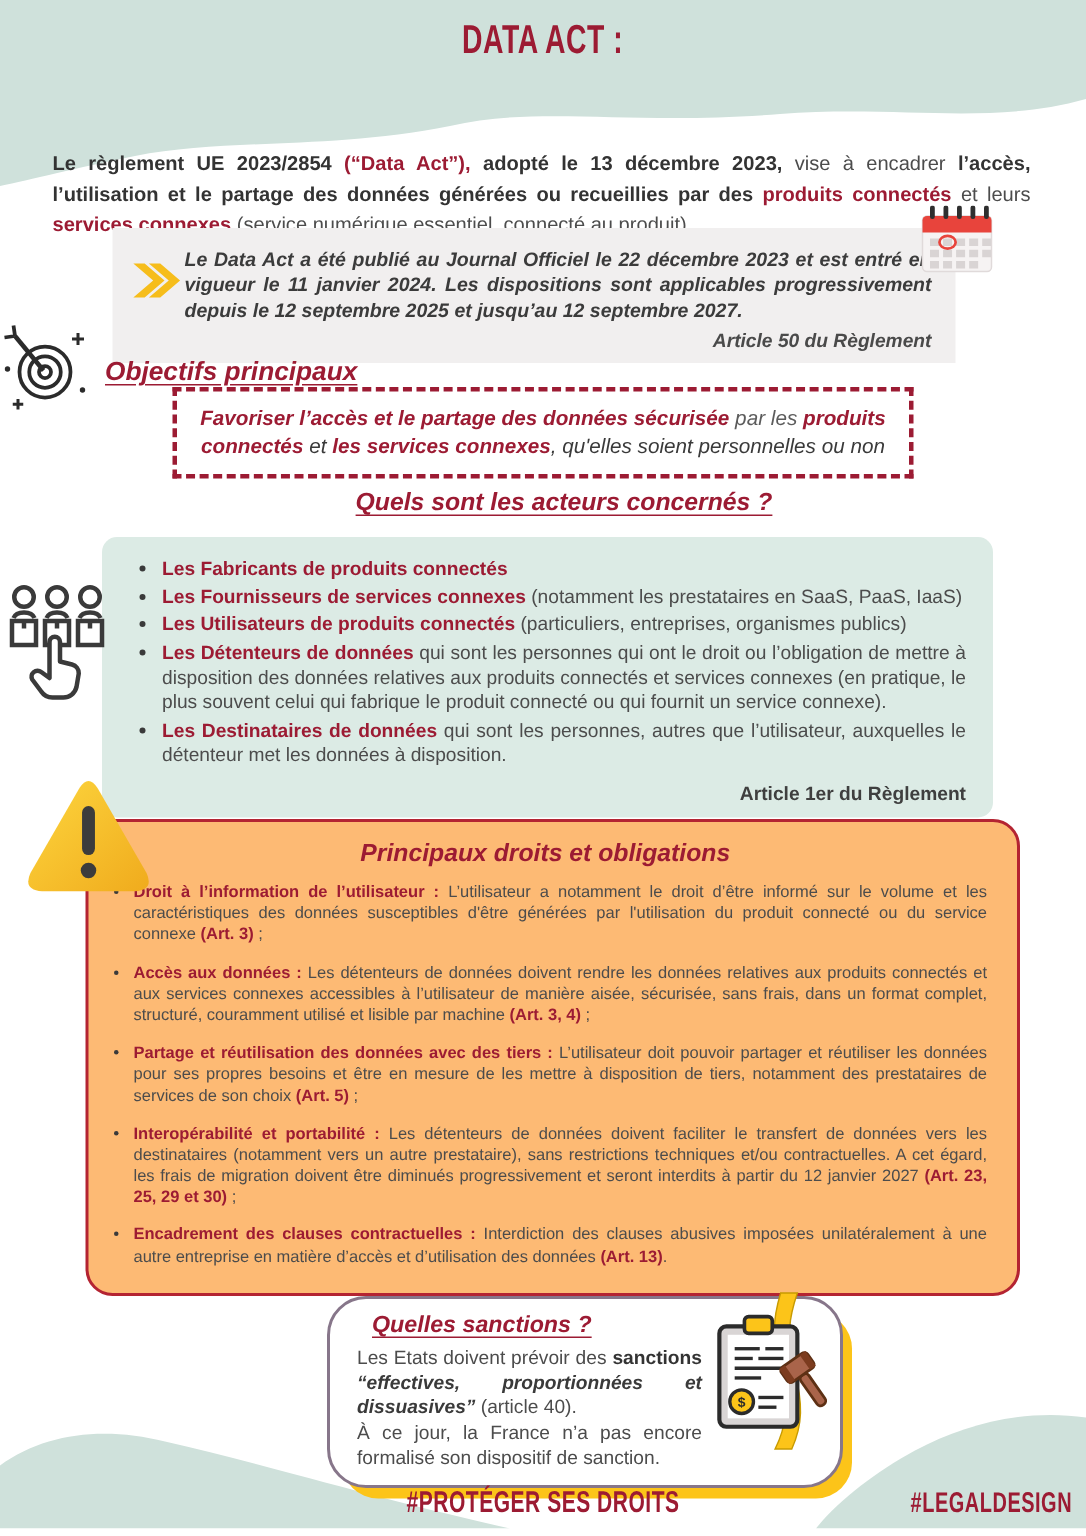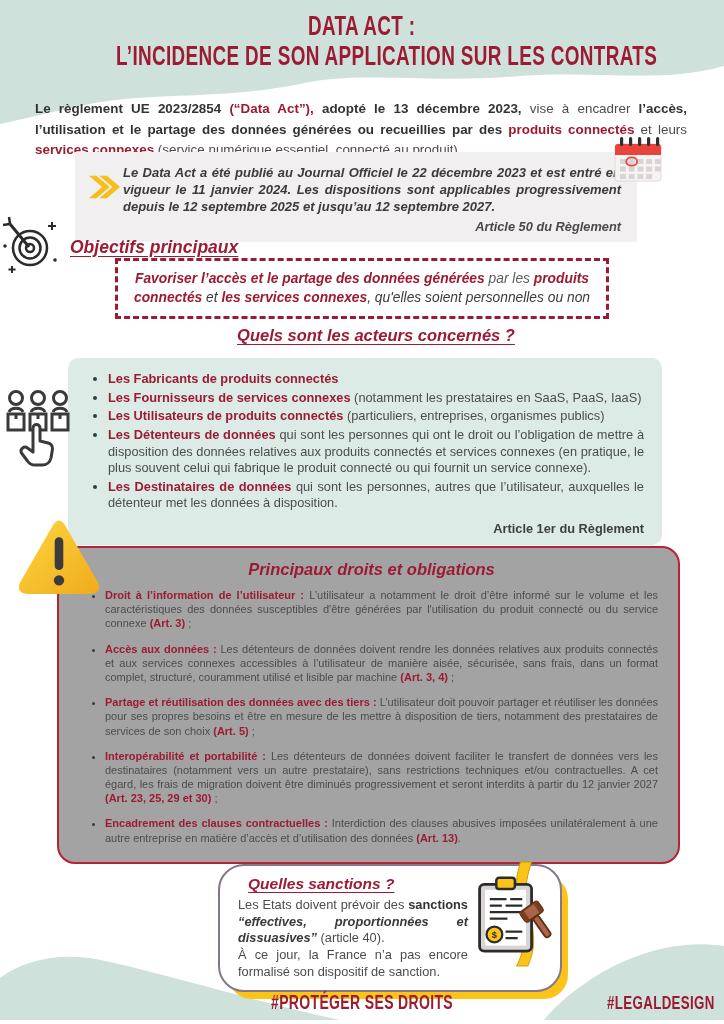--- a/index.html
+++ b/index.html
@@ -36,22 +36,22 @@
   .actors-heading .sec-heading{font-size:16.5px;}
   
   .actors-box{position:absolute;top:358px;left:68px;width:594px;box-sizing:border-box;background:#dcebe5;
               border-radius:10px;padding:13px 18px 9px 14px;}
   .actors-box ul{margin:0;padding-left:26px;}
   .actors-box li{font-size:12.8px;line-height:1.3;text-align:justify;margin-bottom:2px;}
   .actors-box li::marker{color:#3a3a3a;}
   .actors-src{font-weight:bold;font-size:12.8px;color:#3f3f3f;text-align:right;margin-top:9px;}
   .people{position:absolute;left:6px;top:388px;z-index:2;}
   
-  .rights-box{position:absolute;top:546px;left:57px;width:623px;box-sizing:border-box;background:#a3a3a3;
-              border:2px solid #b42432;border-radius:18px;padding:12px 20px 6px 26px;}
+  .rights-box{position:absolute;top:546px;left:57px;width:623px;box-sizing:border-box;background:#fdba74;
+              border:2px solid #b42432;border-radius:18px;padding:12px 20px 6px 10px;}
   .rights-title{text-align:center;font-weight:bold;font-style:italic;color:#9c1b33;font-size:16.5px;margin-bottom:9px;}
   .rights-box ul{margin:0;padding-left:20px;}
   .rights-box li{font-size:11px;line-height:1.29;text-align:justify;margin-bottom:11px;}
   .rights-box li::marker{color:#3a3a3a;}
   .warning{position:absolute;left:16px;top:518px;z-index:3;}
   
   .sanctions-box{position:absolute;top:864px;left:218px;width:344px;box-sizing:border-box;background:#fff;
                  border:2.5px solid #87768a;border-radius:26px;padding:9px 92px 10px 18px;
                  box-shadow:8px 9px 0 -2px #fcc419;z-index:2;}
   .sanctions-box .sec-heading{font-size:15.5px;display:inline-block;margin:0 0 4px 10px;text-align:right;}
@@ -76,21 +76,20 @@
 <body>
 
 <div id="page">
 
   <div class="header-band">
     <svg width="724" height="132" viewBox="0 0 724 132">
       <path d="M0 0 H724 V66 C660 84 600 70 520 76 C420 84 360 70 300 84 C220 100 150 92 90 104 C50 112 20 120 0 124 Z" fill="#cfe1db"></path>
     </svg>
     <div class="title-wrap">
       <div class="title-line"><span class="cond">Data Act :</span></div>
-      <div class="title-line"><span class="cond">L’incidence de son application sur les contrats</span></div>
     </div>
   </div>
 
   <p class="intro"><span class="s-b">Le règlement UE 2023/2854 </span><span class="s-r">(“Data Act”), </span><span class="s-b">adopté le 13 décembre 2023, </span><span class="s-n">vise à encadrer </span><span class="s-b">l’accès, l’utilisation et le partage des données générées ou recueillies par des </span><span class="s-r">produits connectés</span><span class="s-n"> et leurs </span><span class="s-r">services connexes </span><span class="s-n">(service numérique essentiel, connecté au produit).</span></p>
 
   <div class="notice">
     <span class="chevrons">
       <svg width="34" height="26" viewBox="0 0 36 26">
         <path d="M2 1 L16 13 L2 25 L10 25 L24 13 L10 1 Z" fill="#f6bd1b"></path>
         <path d="M13 1 L27 13 L13 25 L21 25 L35 13 L21 1 Z" fill="#f6bd1b"></path>
@@ -138,21 +137,21 @@
         <path d="M10 8 L3 9 M10 8 L9 1" stroke="#2b2b2b" stroke-width="2.5" fill="none"></path>
         <path d="M52 6 v8 M48 10 h8" stroke="#2b2b2b" stroke-width="2" fill="none"></path>
         <path d="M12 50 v7 M8.5 53.5 h7" stroke="#2b2b2b" stroke-width="2" fill="none"></path>
         <circle cx="5" cy="30" r="1.8" fill="#2b2b2b"></circle>
         <circle cx="55" cy="44" r="1.8" fill="#2b2b2b"></circle>
       </svg>
     </span>
     <span class="sec-heading">Objectifs principaux</span>
   </div>
 
-  <div class="dashed-box"><span class="s-ri">Favoriser l’accès et le partage des données générées </span><span class="s-gi">par les </span><span class="s-ri">produits connectés</span><span class="s-di"> et </span><span class="s-ri">les services connexes</span><span class="s-di">, qu'elles soient personnelles ou non</span></div>
+  <div class="dashed-box"><span class="s-ri">Favoriser l’accès et le partage des données sécurisée </span><span class="s-gi">par les </span><span class="s-ri">produits connectés</span><span class="s-di"> et </span><span class="s-ri">les services connexes</span><span class="s-di">, qu'elles soient personnelles ou non</span></div>
 
   <div class="actors-heading">
     <span class="sec-heading">Quels sont les acteurs concernés ?</span>
   </div>
 
   <div class="actors-box">
     <ul>
         <li><span class="s-r">Les Fabricants de produits connectés</span></li>
         <li><span class="s-r">Les Fournisseurs de services connexes</span><span class="s-n"> (notamment les prestataires en SaaS, PaaS, IaaS)</span></li>
         <li><span class="s-r">Les Utilisateurs de produits connectés</span><span class="s-n"> (particuliers, entreprises, organismes publics)</span></li>

